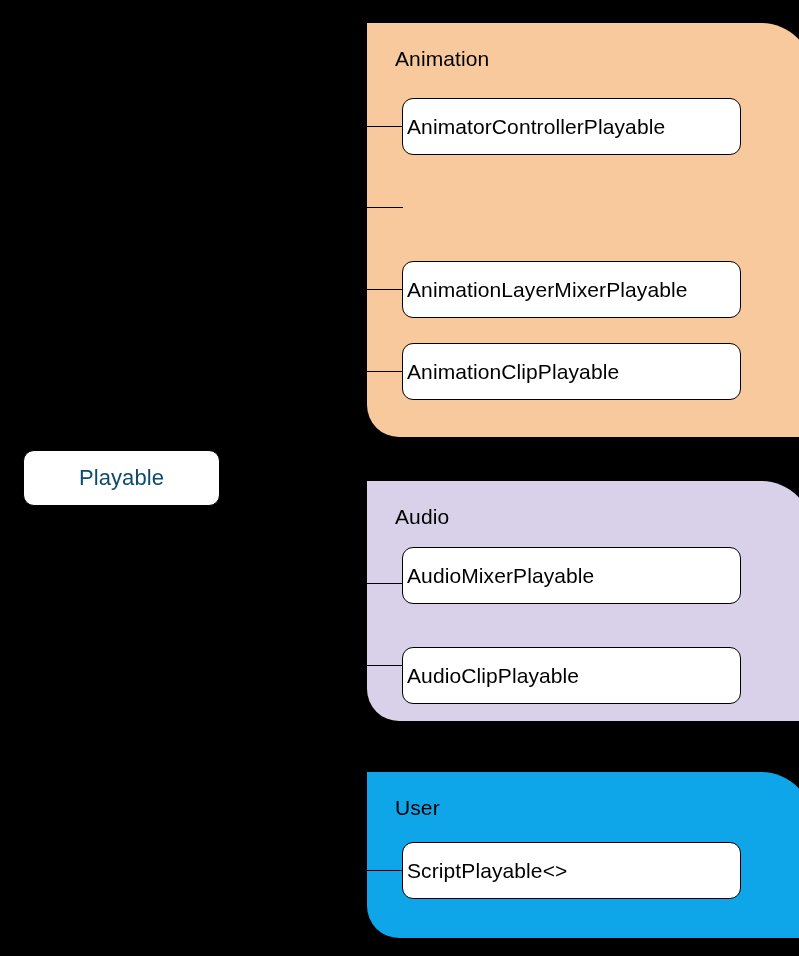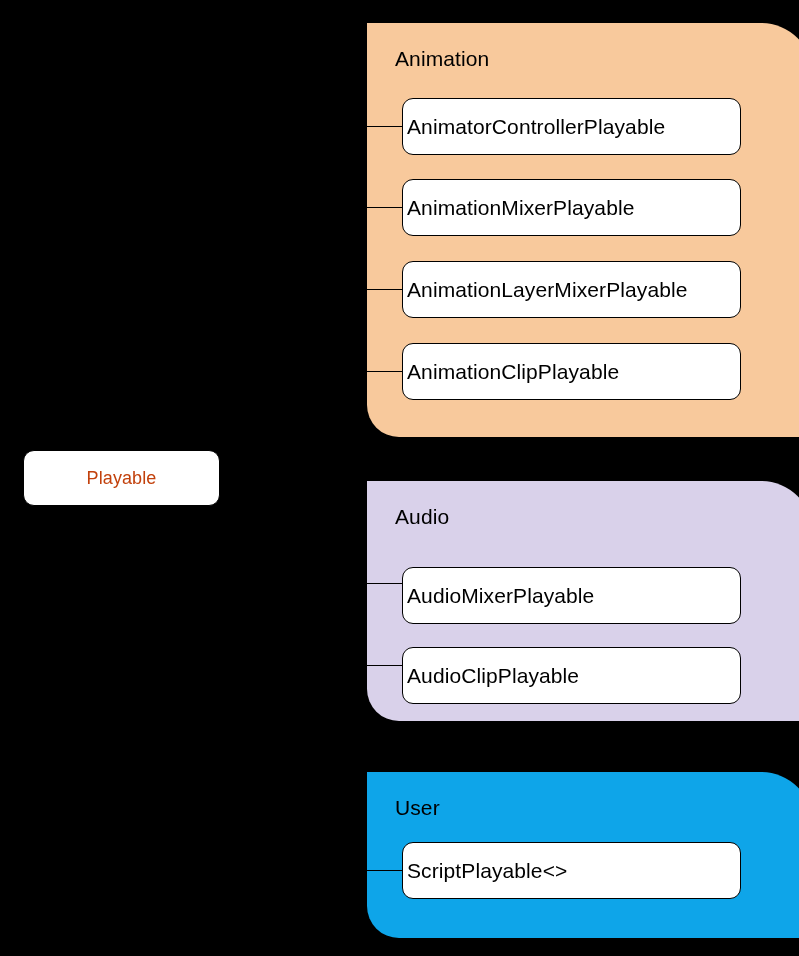--- a/index.html
+++ b/index.html
@@ -27,22 +27,22 @@
     height: 56px;
     background: #ffffff;
     border: 1.4px solid #000000;
     border-radius: 11px;
     box-sizing: border-box;
     display: flex;
     align-items: center;
     justify-content: center;
   }
   .root-node .node-label {
-    font-size: 18px;
-    color: #c2410c;
+    font-size: 22px;
+    color: #0c4a6e;
     letter-spacing: 0.1px;
   }
 
   
   .group {
     position: absolute;
     left: 330px;
     width: 446px;
     box-sizing: border-box;
     border-top-left-radius: 0px;
@@ -101,36 +101,33 @@
   </div>
 
   <div id="groups-host">
       <div class="group" style="top: 23px; height: 414px; background: rgb(248, 201, 156);">
         <div class="group-title">Animation</div>
         <div class="connector" style="top: 103px;"></div>
         <div class="leaf" style="top: 75px;">
           <span class="node-label">AnimatorControllerPlayable</span>
         </div>
         <div class="connector" style="top: 184px;"></div>
-        <div class="leaf" style="top: 156px;">
-          <span class="node-label">AnimationMixerPlayable</span>
-        </div>
         <div class="connector" style="top: 266px;"></div>
         <div class="leaf" style="top: 238px;">
           <span class="node-label">AnimationLayerMixerPlayable</span>
         </div>
         <div class="connector" style="top: 348px;"></div>
         <div class="leaf" style="top: 320px;">
           <span class="node-label">AnimationClipPlayable</span>
         </div>
       </div>
       <div class="group" style="top: 481px; height: 240px; background: rgb(217, 209, 234);">
         <div class="group-title">Audio</div>
         <div class="connector" style="top: 102px;"></div>
-        <div class="leaf" style="top: 86px;">
+        <div class="leaf" style="top: 66px;">
           <span class="node-label">AudioMixerPlayable</span>
         </div>
         <div class="connector" style="top: 184px;"></div>
         <div class="leaf" style="top: 166px;">
           <span class="node-label">AudioClipPlayable</span>
         </div>
       </div>
       <div class="group" style="top: 772px; height: 166px; background: #0ea5e9;">
         <div class="group-title">User</div>
         <div class="connector" style="top: 98px;"></div>

